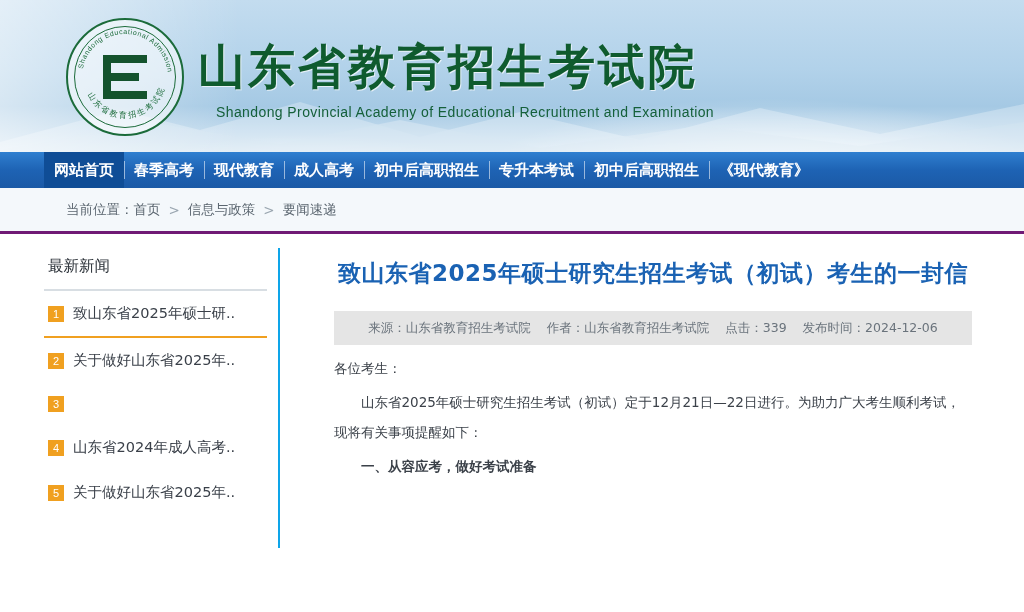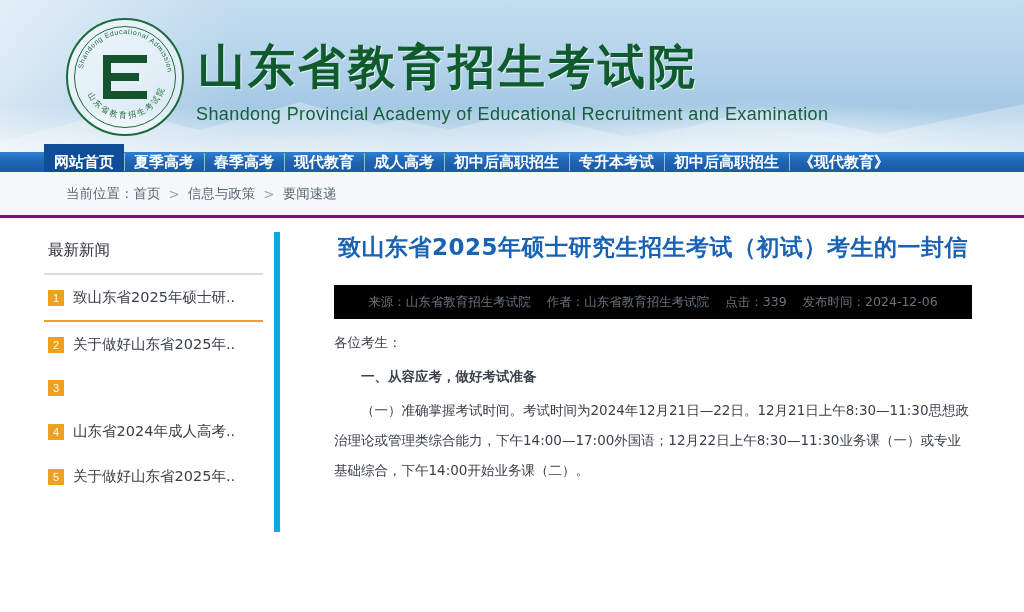--- a/index.html
+++ b/index.html
@@ -95,32 +95,32 @@
     font-family: "DejaVu Sans", "Liberation Sans", sans-serif;
     font-size: 47px;
     font-weight: 700;
     letter-spacing: 3px;
     color: #0f5b2e;
     text-shadow: 1px 1px 0 rgba(255,255,255,.7);
     white-space: nowrap;
   }
   .title-en {
     position: absolute;
-    left: 196px; top: 104px;
-    font-size: 18px;
+    left: 216px; top: 104px;
+    font-size: 14px;
     color: #15603a;
     letter-spacing: .4px;
     white-space: nowrap;
   }
 
   
   .navbar {
     position: relative;
     width: 1024px;
-    height: 20px;
+    height: 36px;
     background: linear-gradient(180deg, #2f7fd0 0%, #1e63b4 50%, #1b5aa6 100%);
     display: flex;
     align-items: center;
     padding-left: 44px;
   }
   .nav-item {
     position: relative;
     color: #ffffff;
     font-size: 15px;
     font-weight: 700;
@@ -162,21 +162,21 @@
   .content {
     position: relative;
     width: 1024px;
     display: flex;
     padding-top: 14px;
     background: #ffffff;
   }
   .sidebar {
     width: 236px;
     margin-left: 44px;
-    border-right: 6px solid #0ea5e9;
+    border-right: 2px solid #0ea5e9;
     padding-right: 11px;
     min-height: 300px;
   }
   .sidebar-title {
     font-size: 15.5px;
     color: #2b3138;
     padding: 8px 0 12px 4px;
     border-bottom: 2px solid #d8dee3;
     font-family: "DejaVu Sans", "Liberation Sans", sans-serif;
   }
@@ -210,26 +210,27 @@
 
   .article {
     flex: 1;
     padding: 0 52px 0 54px;
   }
   .article-title {
     text-align: center;
     font-size: 23px;
     font-weight: 700;
     color: #1a62b3;
+    margin-top: 10px;
     letter-spacing: .5px;
     font-family: "DejaVu Sans", "Liberation Sans", sans-serif;
   }
   .article-meta {
     margin-top: 22px;
-    background: #000000;
+    background: #e5e5e5;
     height: 34px;
     display: flex;
     align-items: center;
     justify-content: center;
     gap: 16px;
     font-size: 12.5px;
     color: #6a737c;
     font-family: "DejaVu Sans", "Liberation Sans", sans-serif;
   }
   .article-body {
@@ -279,21 +280,20 @@
         </text>
       </svg>
     </div>
 
     <div class="title-cn">山东省教育招生考试院</div>
     <div class="title-en">Shandong Provincial Academy of Educational Recruitment and Examination</div>
   </div>
 
   <div class="navbar">
     <div class="nav-item active">网站首页</div>
-    <div class="nav-item">夏季高考</div>
     <div class="nav-item">春季高考</div>
     <div class="nav-item">现代教育</div>
     <div class="nav-item">成人高考</div>
     <div class="nav-item">初中后高职招生</div>
     <div class="nav-item">专升本考试</div>
     <div class="nav-item">初中后高职招生</div>
     <div class="nav-item">《现代教育》</div>
   </div>
 
   <div class="breadcrumb-bar">
@@ -336,19 +336,19 @@
 
       <div class="article-meta">
         <span><span>来源：</span><span>山东省教育招生考试院</span></span>
         <span><span>作者：</span><span>山东省教育招生考试院</span></span>
         <span><span>点击：</span><span>339</span></span>
         <span><span>发布时间：</span><span>2024-12-06</span></span>
       </div>
 
       <div class="article-body">
         <p>各位考生：</p>
+        <p class="indent">山东省2025年硕士研究生招生考试（初试）定于12月21日—22日进行。为助力广大考生顺利考试，现将有关事项提醒如下：</p>
         <p class="indent bold">一、从容应考，做好考试准备</p>
-        <p class="indent">（一）准确掌握考试时间。考试时间为2024年12月21日—22日。12月21日上午8:30—11:30思想政治理论或管理类综合能力，下午14:00—17:00外国语；12月22日上午8:30—11:30业务课（一）或专业基础综合，下午14:00开始业务课（二）。</p>
       </div>
     </div>
 
   </div>
 </div>
 
 </body></html>

